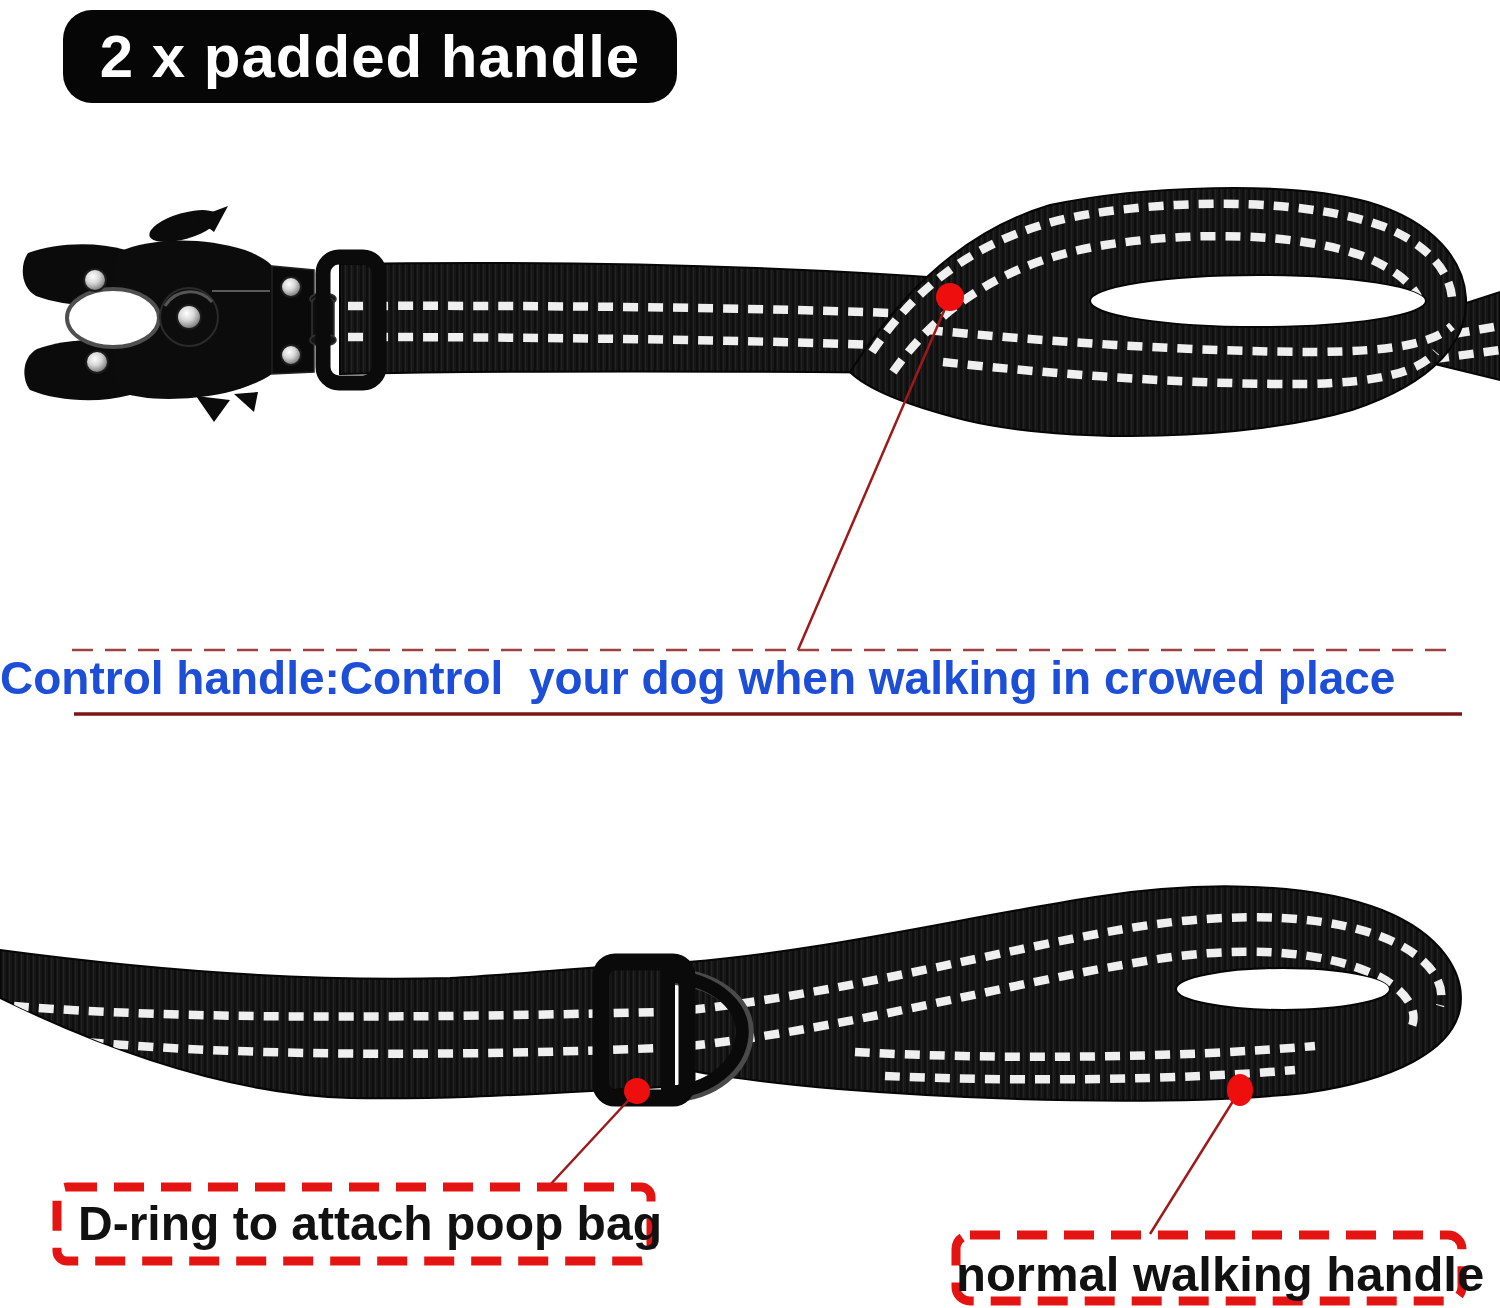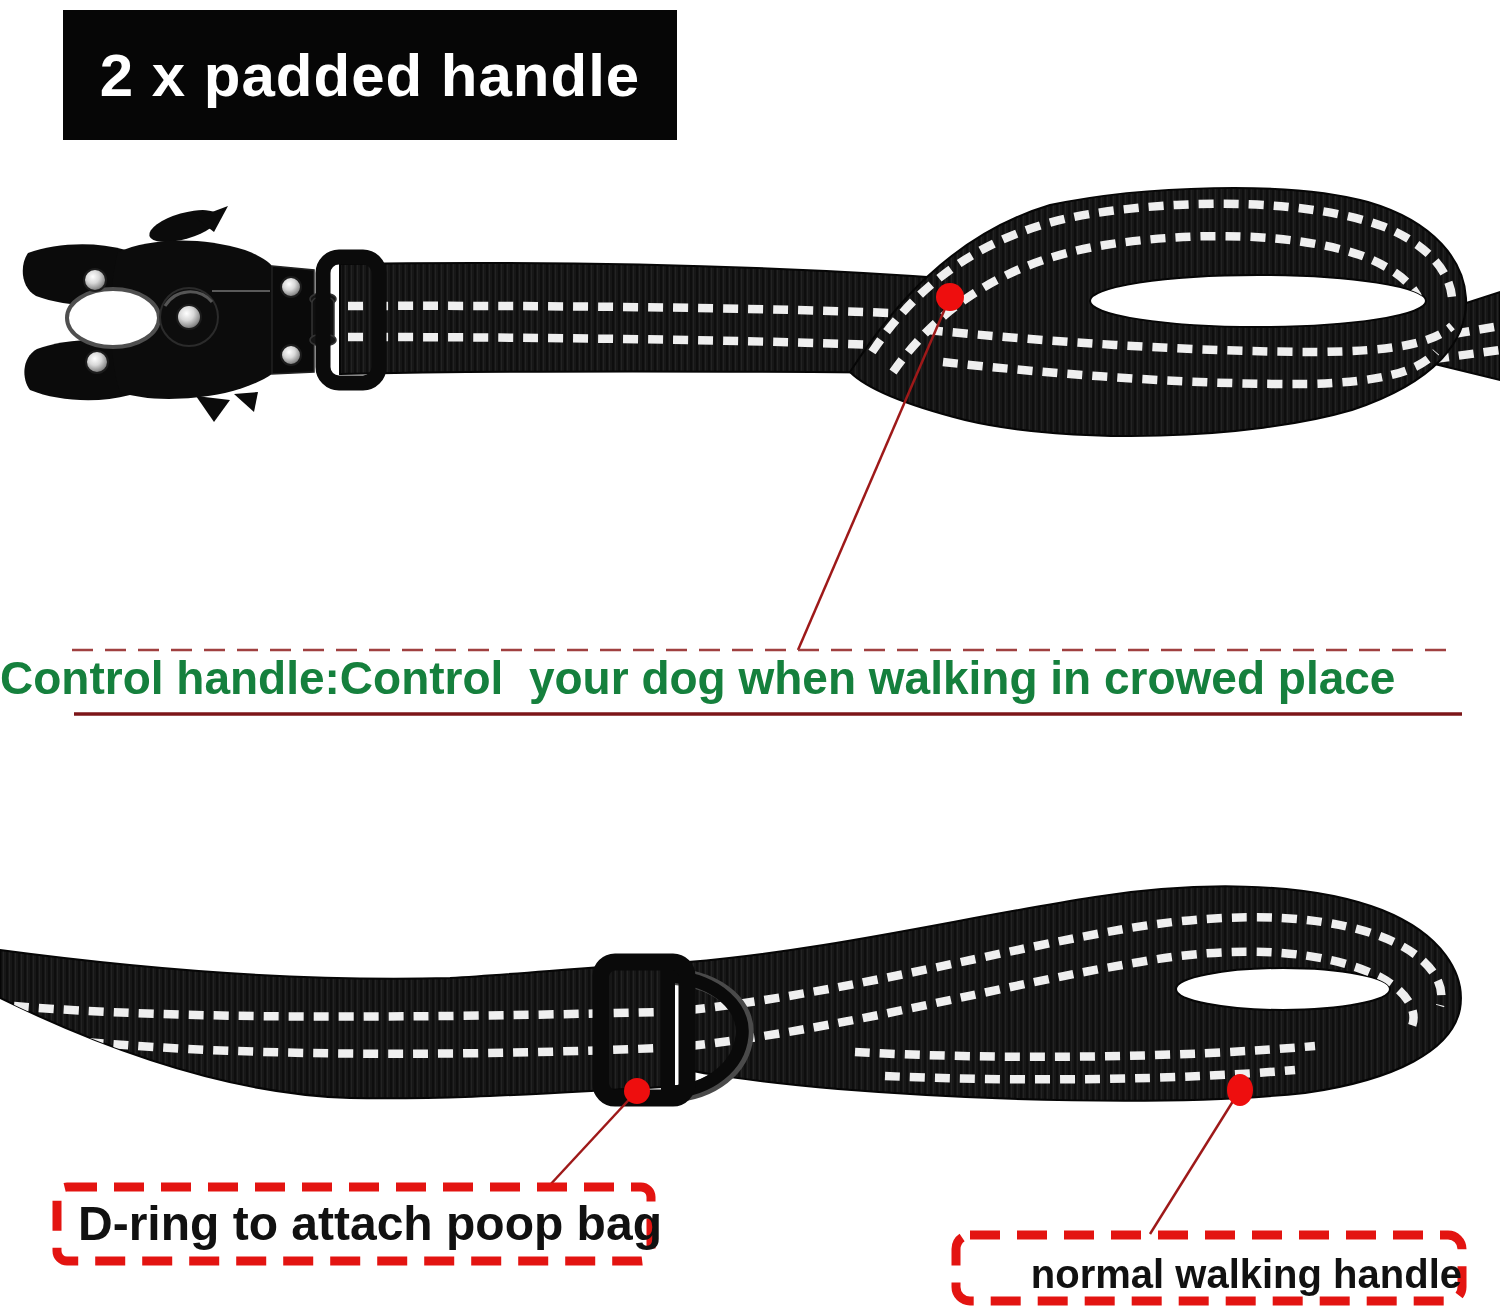--- a/index.html
+++ b/index.html
@@ -1,26 +1,26 @@
 <!DOCTYPE html>
 <html><head>
 <meta charset="utf-8">
 <style>
   html,body{margin:0;padding:0;background:#fff;}
   .canvas{position:relative;width:1500px;height:1308px;background:#ffffff;overflow:hidden;
           font-family:"Liberation Sans", sans-serif;}
   .artwork{position:absolute;left:0;top:0;width:1500px;height:1308px;}
-  .banner{position:absolute;left:63px;top:10px;width:614px;height:130px;background:#060606;
-          display:flex;align-items:center;justify-content:center;}
+  .banner{position:absolute;left:63px;top:10px;width:614px;height:93px;background:#060606;
+          display:flex;align-items:center;justify-content:center;border-radius:29px;}
   .banner span{color:#ffffff;font-size:60px;font-weight:700;letter-spacing:1px;white-space:pre;}
   .caption-control{position:absolute;left:0;top:652px;width:1188px;text-align:center;
-          color:#15803d;font-size:46px;font-weight:700;white-space:pre;line-height:52px;}
+          color:#1d4ed8;font-size:46px;font-weight:700;white-space:pre;line-height:52px;}
   .box-text{position:absolute;color:#111111;font-weight:700;white-space:pre;text-align:center;}
   .box-text.dring{left:78px;top:1196px;font-size:48px;line-height:56px;}
-  .box-text.walking{left:956px;top:1248px;width:506px;text-align:right;font-size:40px;line-height:52px;}
+  .box-text.walking{left:956px;top:1248px;width:506px;text-align:right;font-size:49px;line-height:52px;}
 </style>
 </head>
 <body>
 
 <div class="canvas">
 
 <svg class="artwork" viewBox="0 0 1500 1308" xmlns="http://www.w3.org/2000/svg">
   <defs>
     <pattern id="ribs" width="6" height="6" patternUnits="userSpaceOnUse">
       <rect width="6" height="6" fill="#171717"></rect>

